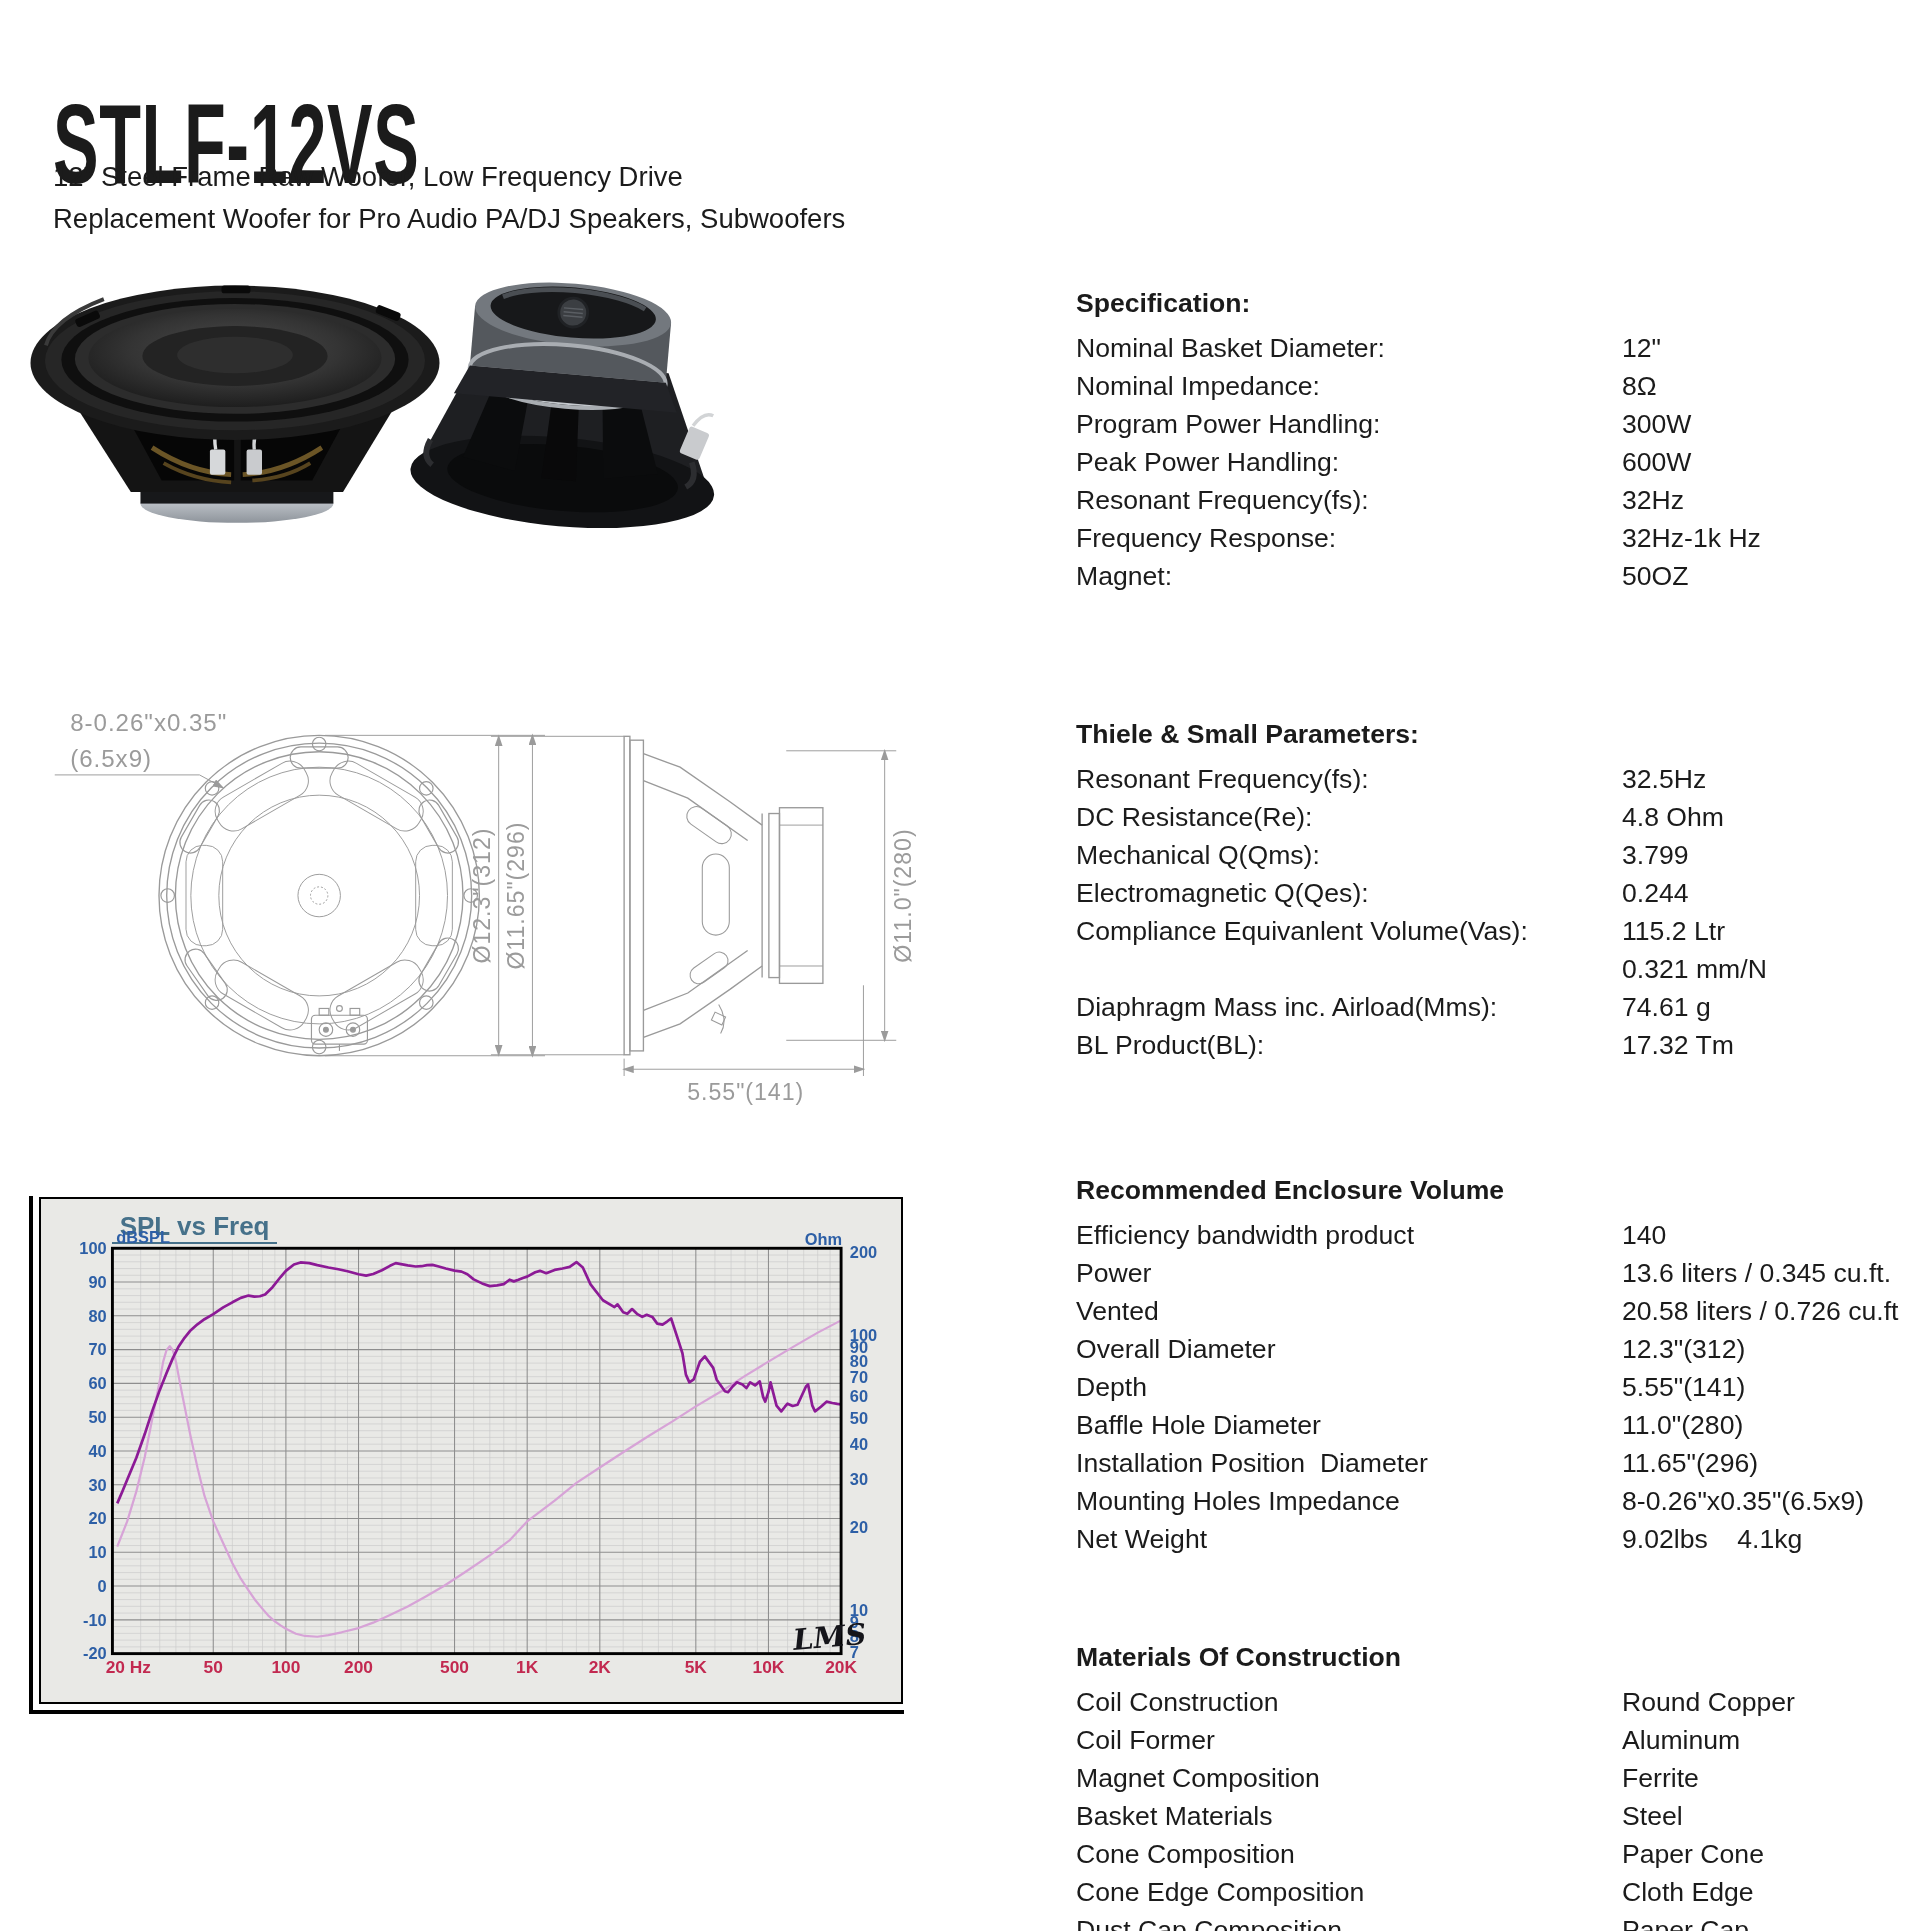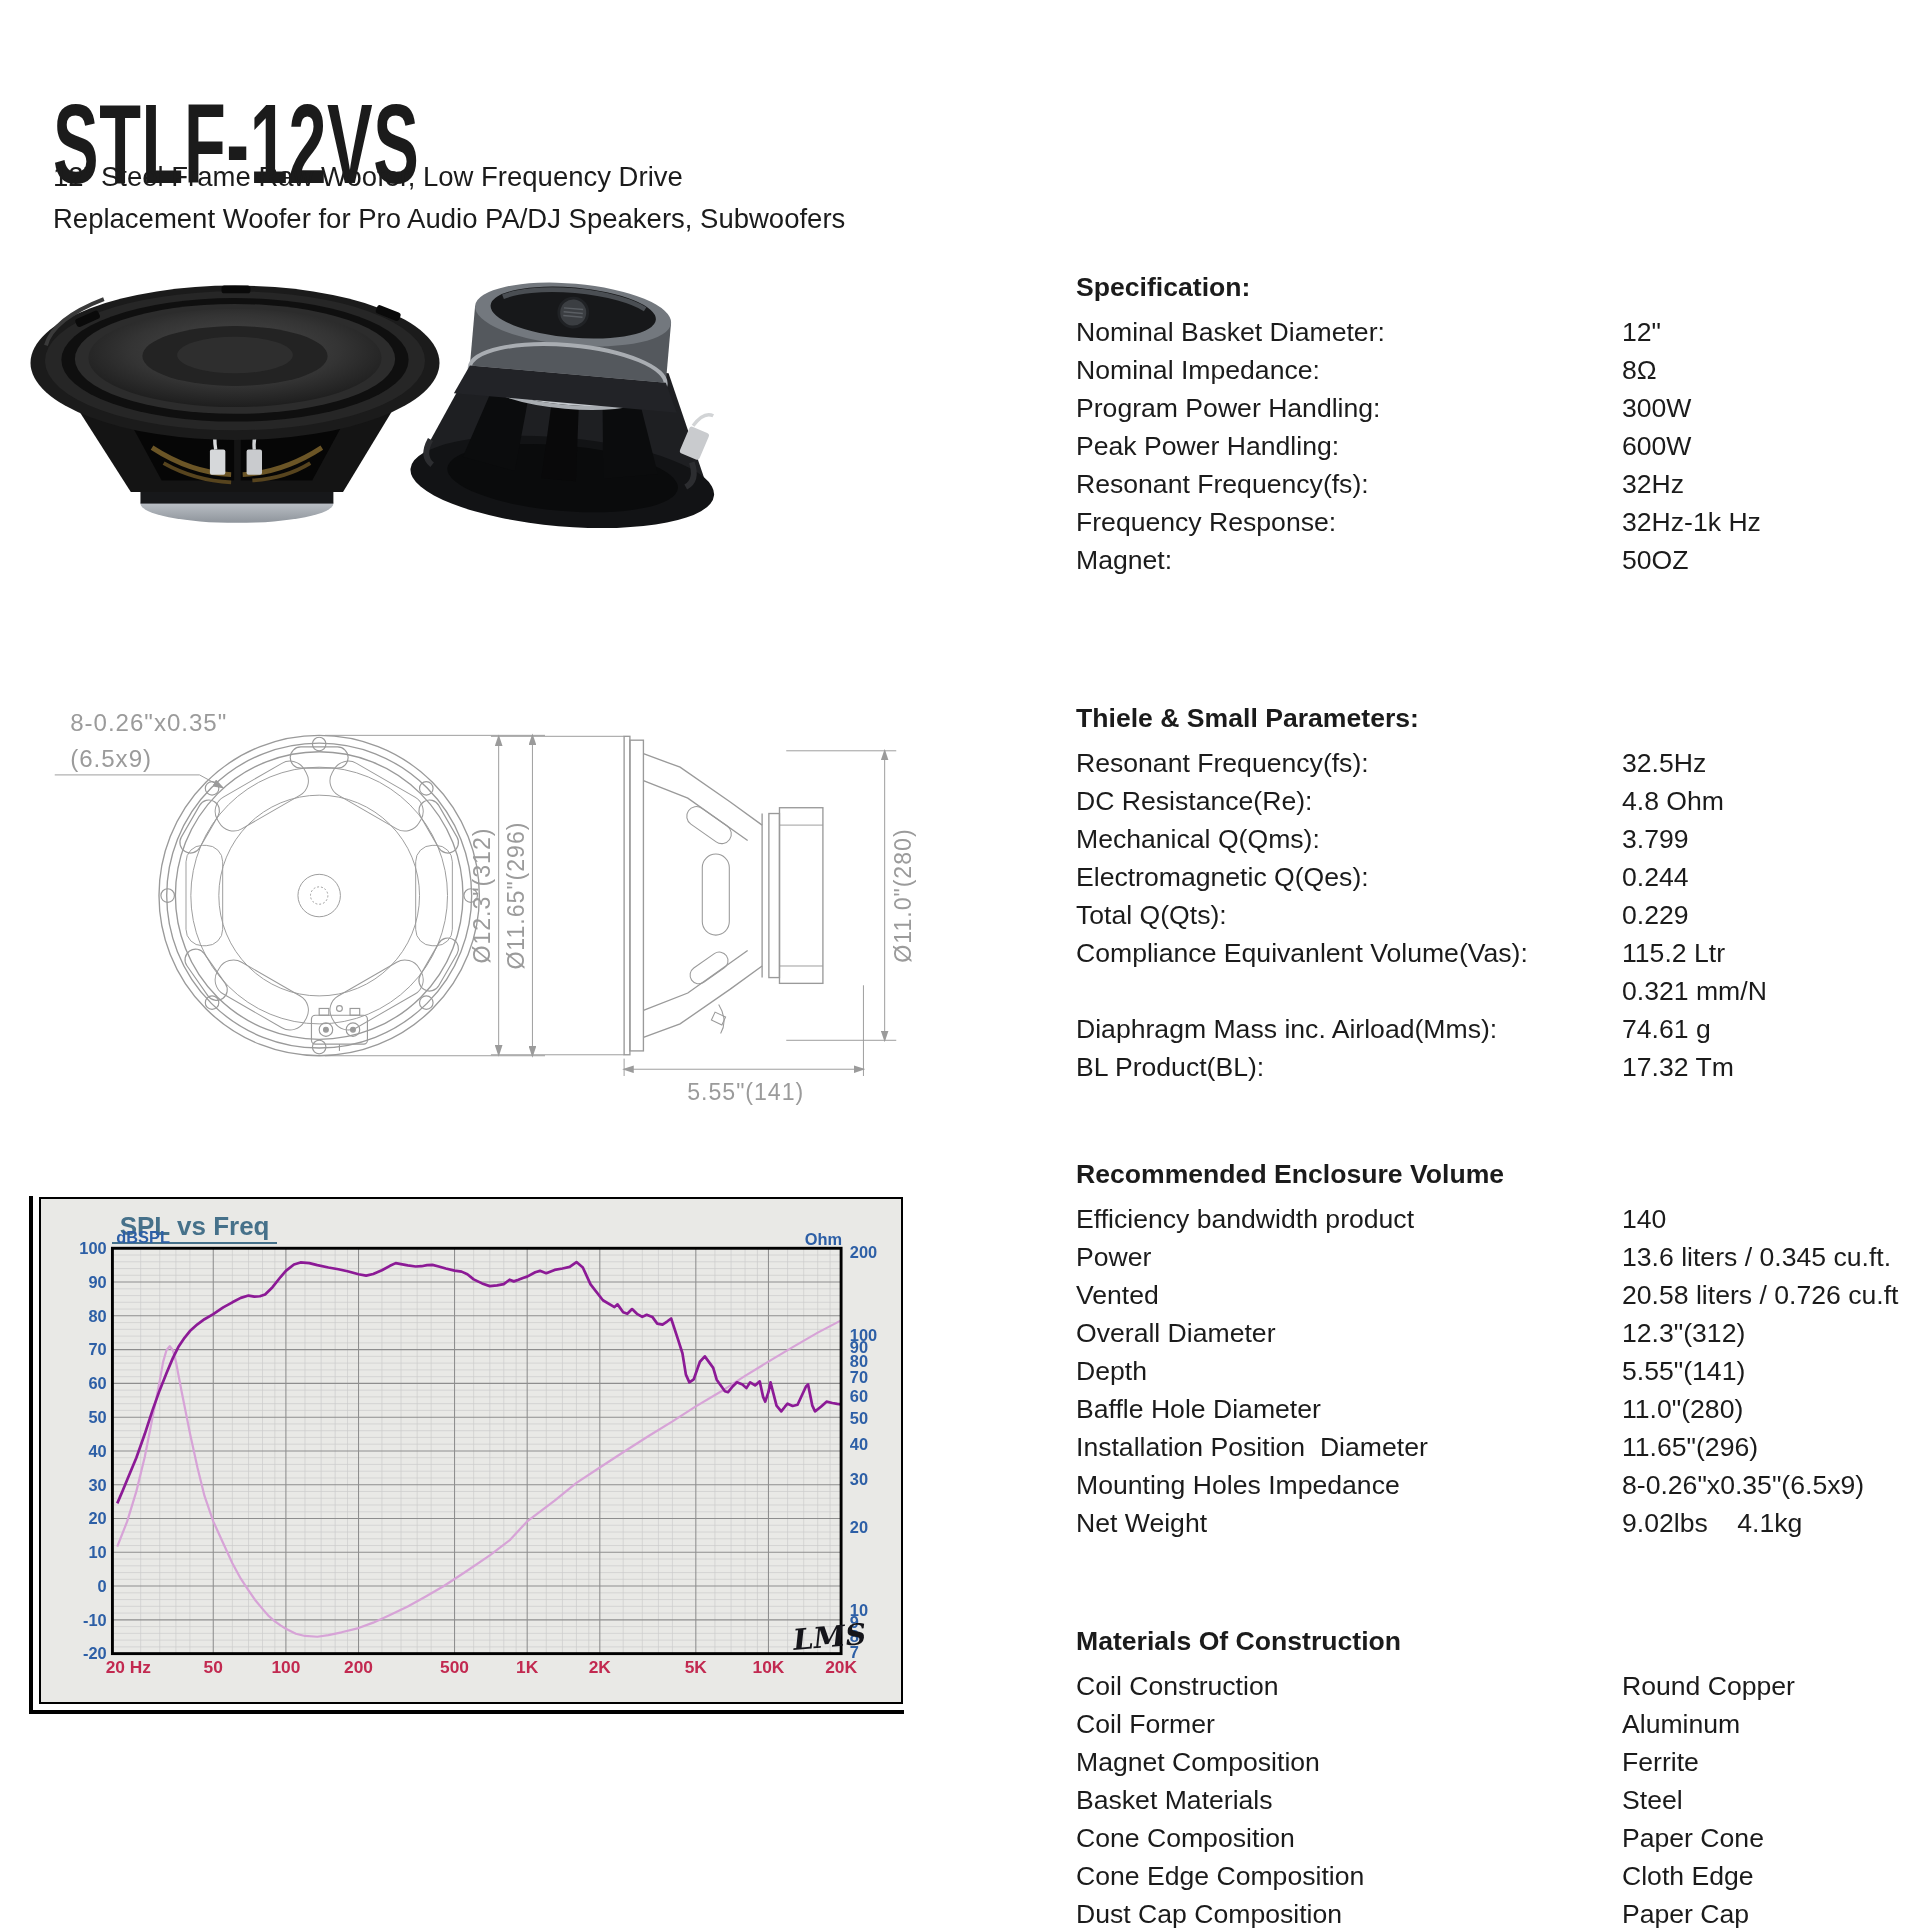--- a/index.html
+++ b/index.html
@@ -6,21 +6,21 @@
   body{width:1931px;height:1931px;position:relative;overflow:hidden;
        font-family:"Liberation Sans", sans-serif;color:#1b1b1b;}
   .abs{position:absolute;}
 
   
   #main-title{left:53px;top:7.7px;font-size:114px;font-weight:bold;line-height:1.05;
               transform:scaleX(0.60);transform-origin:left top;white-space:nowrap;letter-spacing:1px;}
   #subtitle{left:53px;top:156px;font-size:27.5px;line-height:42px;}
 
   
-  #spec-col{left:1076px;top:0;width:850px;height:1660px;}
+  #spec-col{left:1076px;top:16px;width:850px;height:1660px;}
   .sec{position:absolute;left:0;width:850px;font-size:26.6px;}
   .sec-h{margin:0;height:45px;line-height:39px;font-size:26.6px;font-weight:bold;}
   .row{position:relative;height:38px;line-height:38px;}
   .lbl{white-space:pre;}
   .val{position:absolute;left:546px;top:0;white-space:pre;}
 
   
   #drawing{left:43px;top:690px;}
   #drawing text{fill:#9b9b9b;font-family:"Liberation Sans",sans-serif;font-size:24px;letter-spacing:1px;}
   #drawing .note{font-size:25px;}
@@ -385,21 +385,20 @@
     <div class="row"><span class="lbl">Frequency Response:</span><span class="val">32Hz-1k Hz</span></div>
     <div class="row"><span class="lbl">Magnet:</span><span class="val">50OZ</span></div>
   </section>
 
   <section class="sec" style="top:699px">
     <h2 class="sec-h">Thiele &amp; Small Parameters:</h2>
     <div class="row"><span class="lbl">Resonant Frequency(fs):</span><span class="val">32.5Hz</span></div>
     <div class="row"><span class="lbl">DC Resistance(Re):</span><span class="val">4.8 Ohm</span></div>
     <div class="row"><span class="lbl">Mechanical Q(Qms):</span><span class="val">3.799</span></div>
     <div class="row"><span class="lbl">Electromagnetic Q(Qes):</span><span class="val">0.244</span></div>
-    <div class="row"><span class="lbl">Total Q(Qts):</span><span class="val">0.229</span></div>
     <div class="row"><span class="lbl">Compliance Equivanlent Volume(Vas):</span><span class="val">115.2 Ltr</span></div>
     <div class="row"><span class="val">0.321 mm/N</span></div>
     <div class="row"><span class="lbl">Diaphragm Mass inc. Airload(Mms):</span><span class="val">74.61 g</span></div>
     <div class="row"><span class="lbl">BL Product(BL):</span><span class="val">17.32 Tm</span></div>
   </section>
 
   <section class="sec" style="top:1155px">
     <h2 class="sec-h">Recommended Enclosure Volume</h2>
     <div class="row"><span class="lbl">Efficiency bandwidth product</span><span class="val">140</span></div>
     <div class="row"><span class="lbl">Power</span><span class="val">13.6 liters / 0.345 cu.ft.</span></div>

